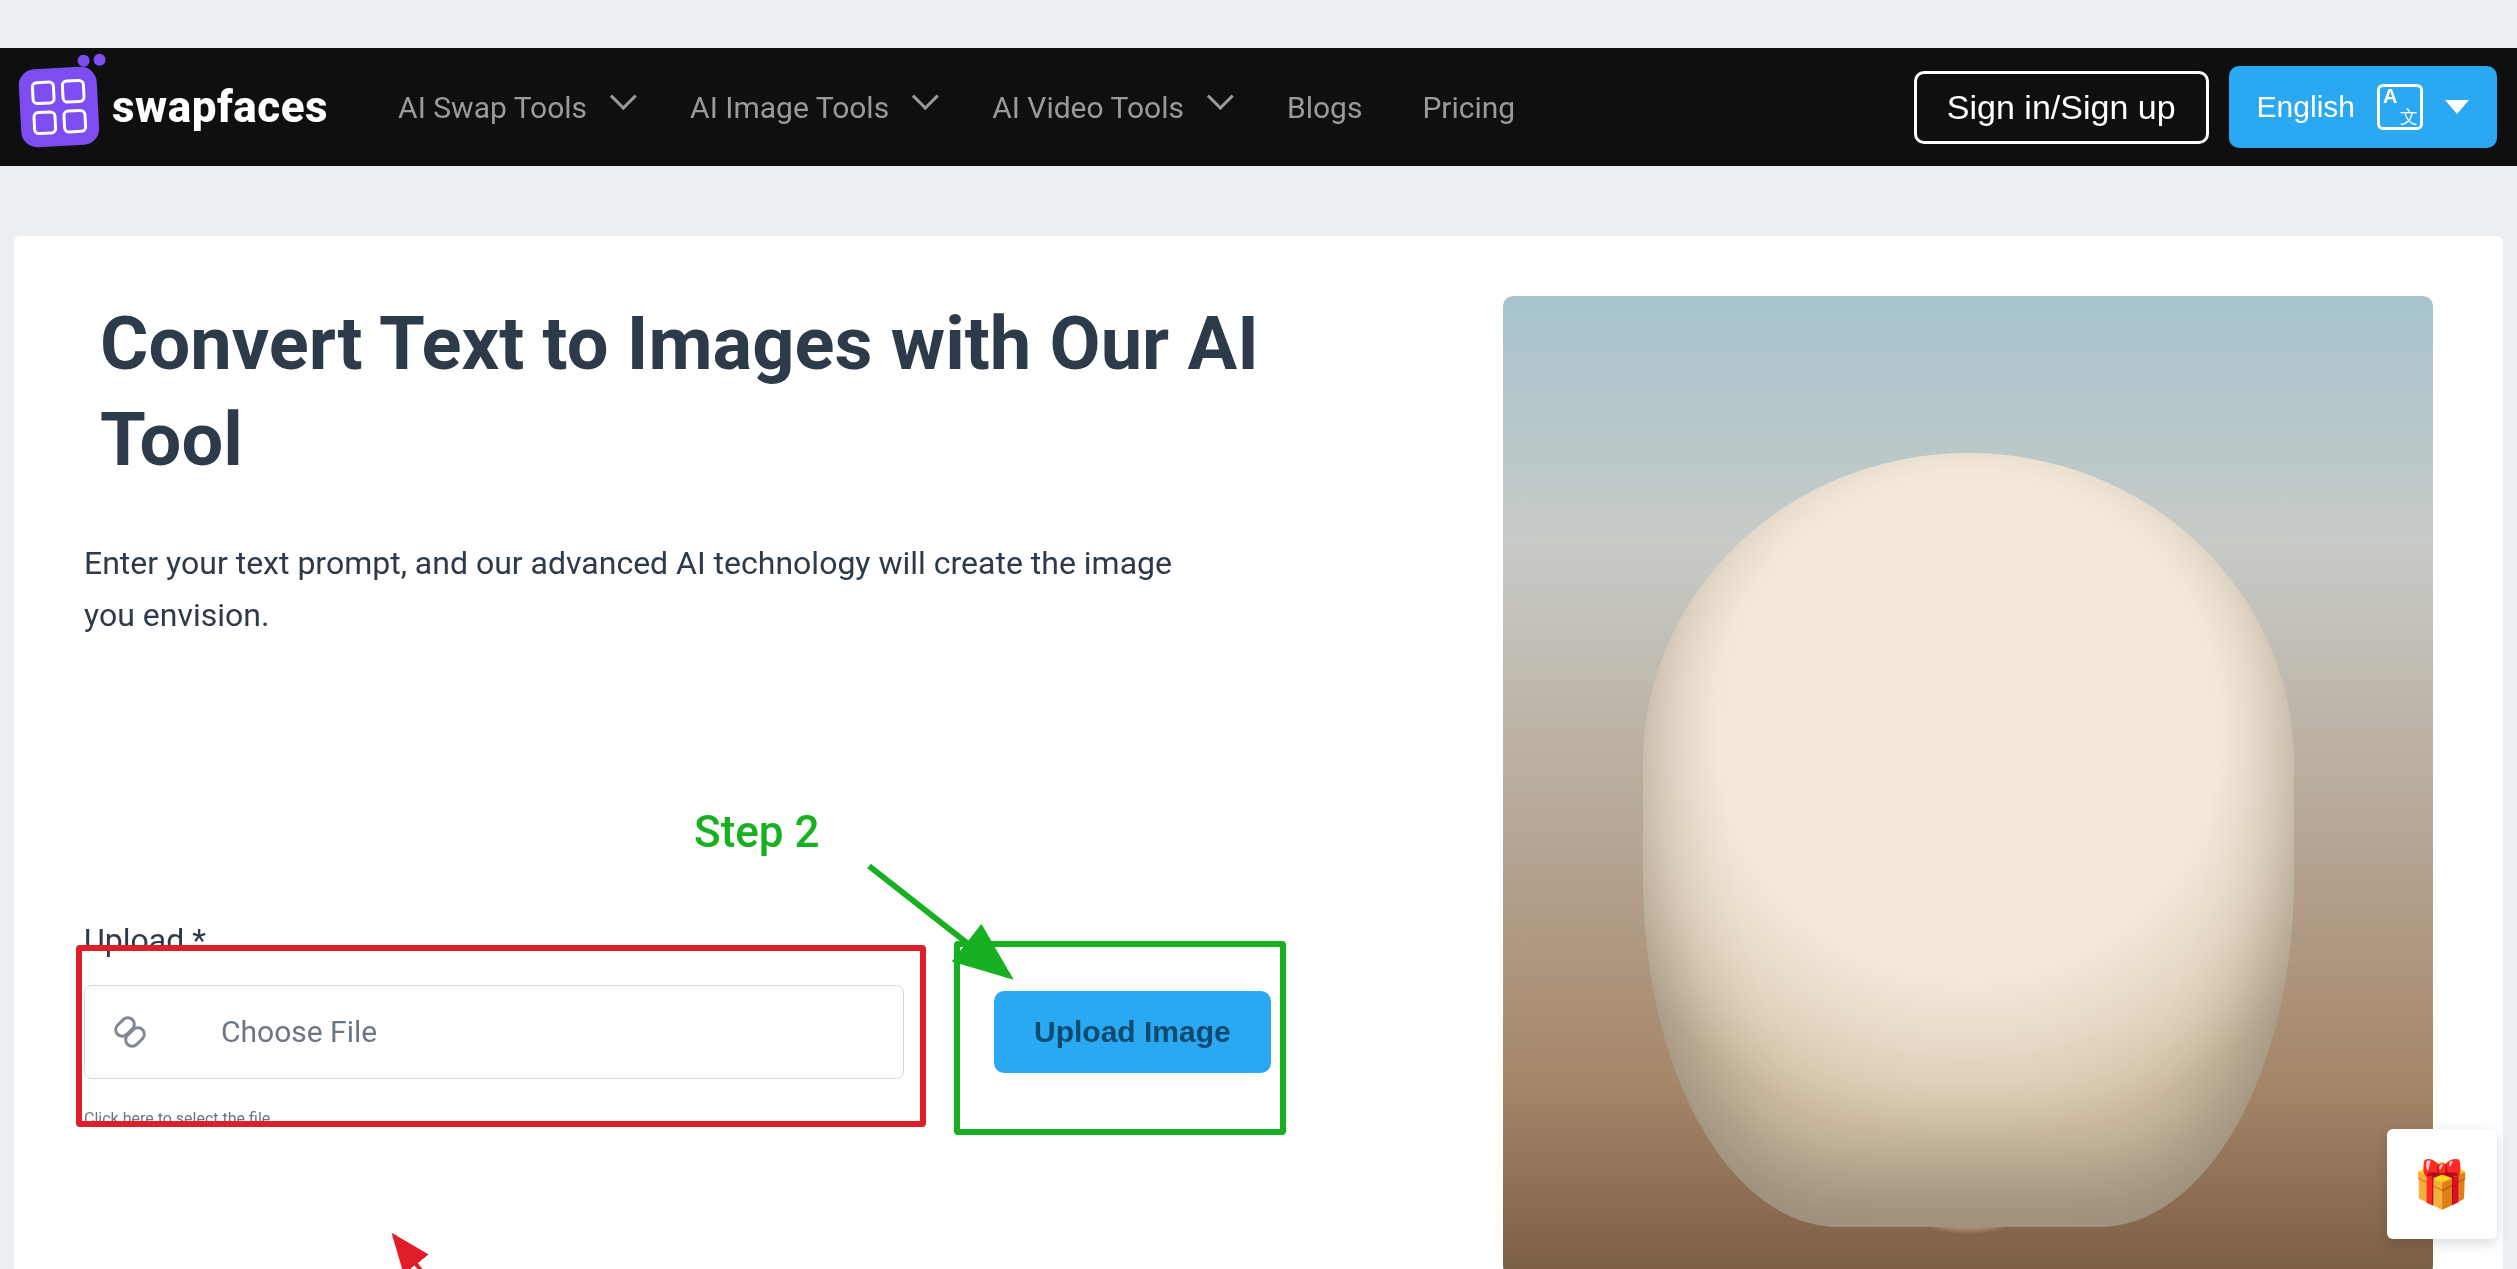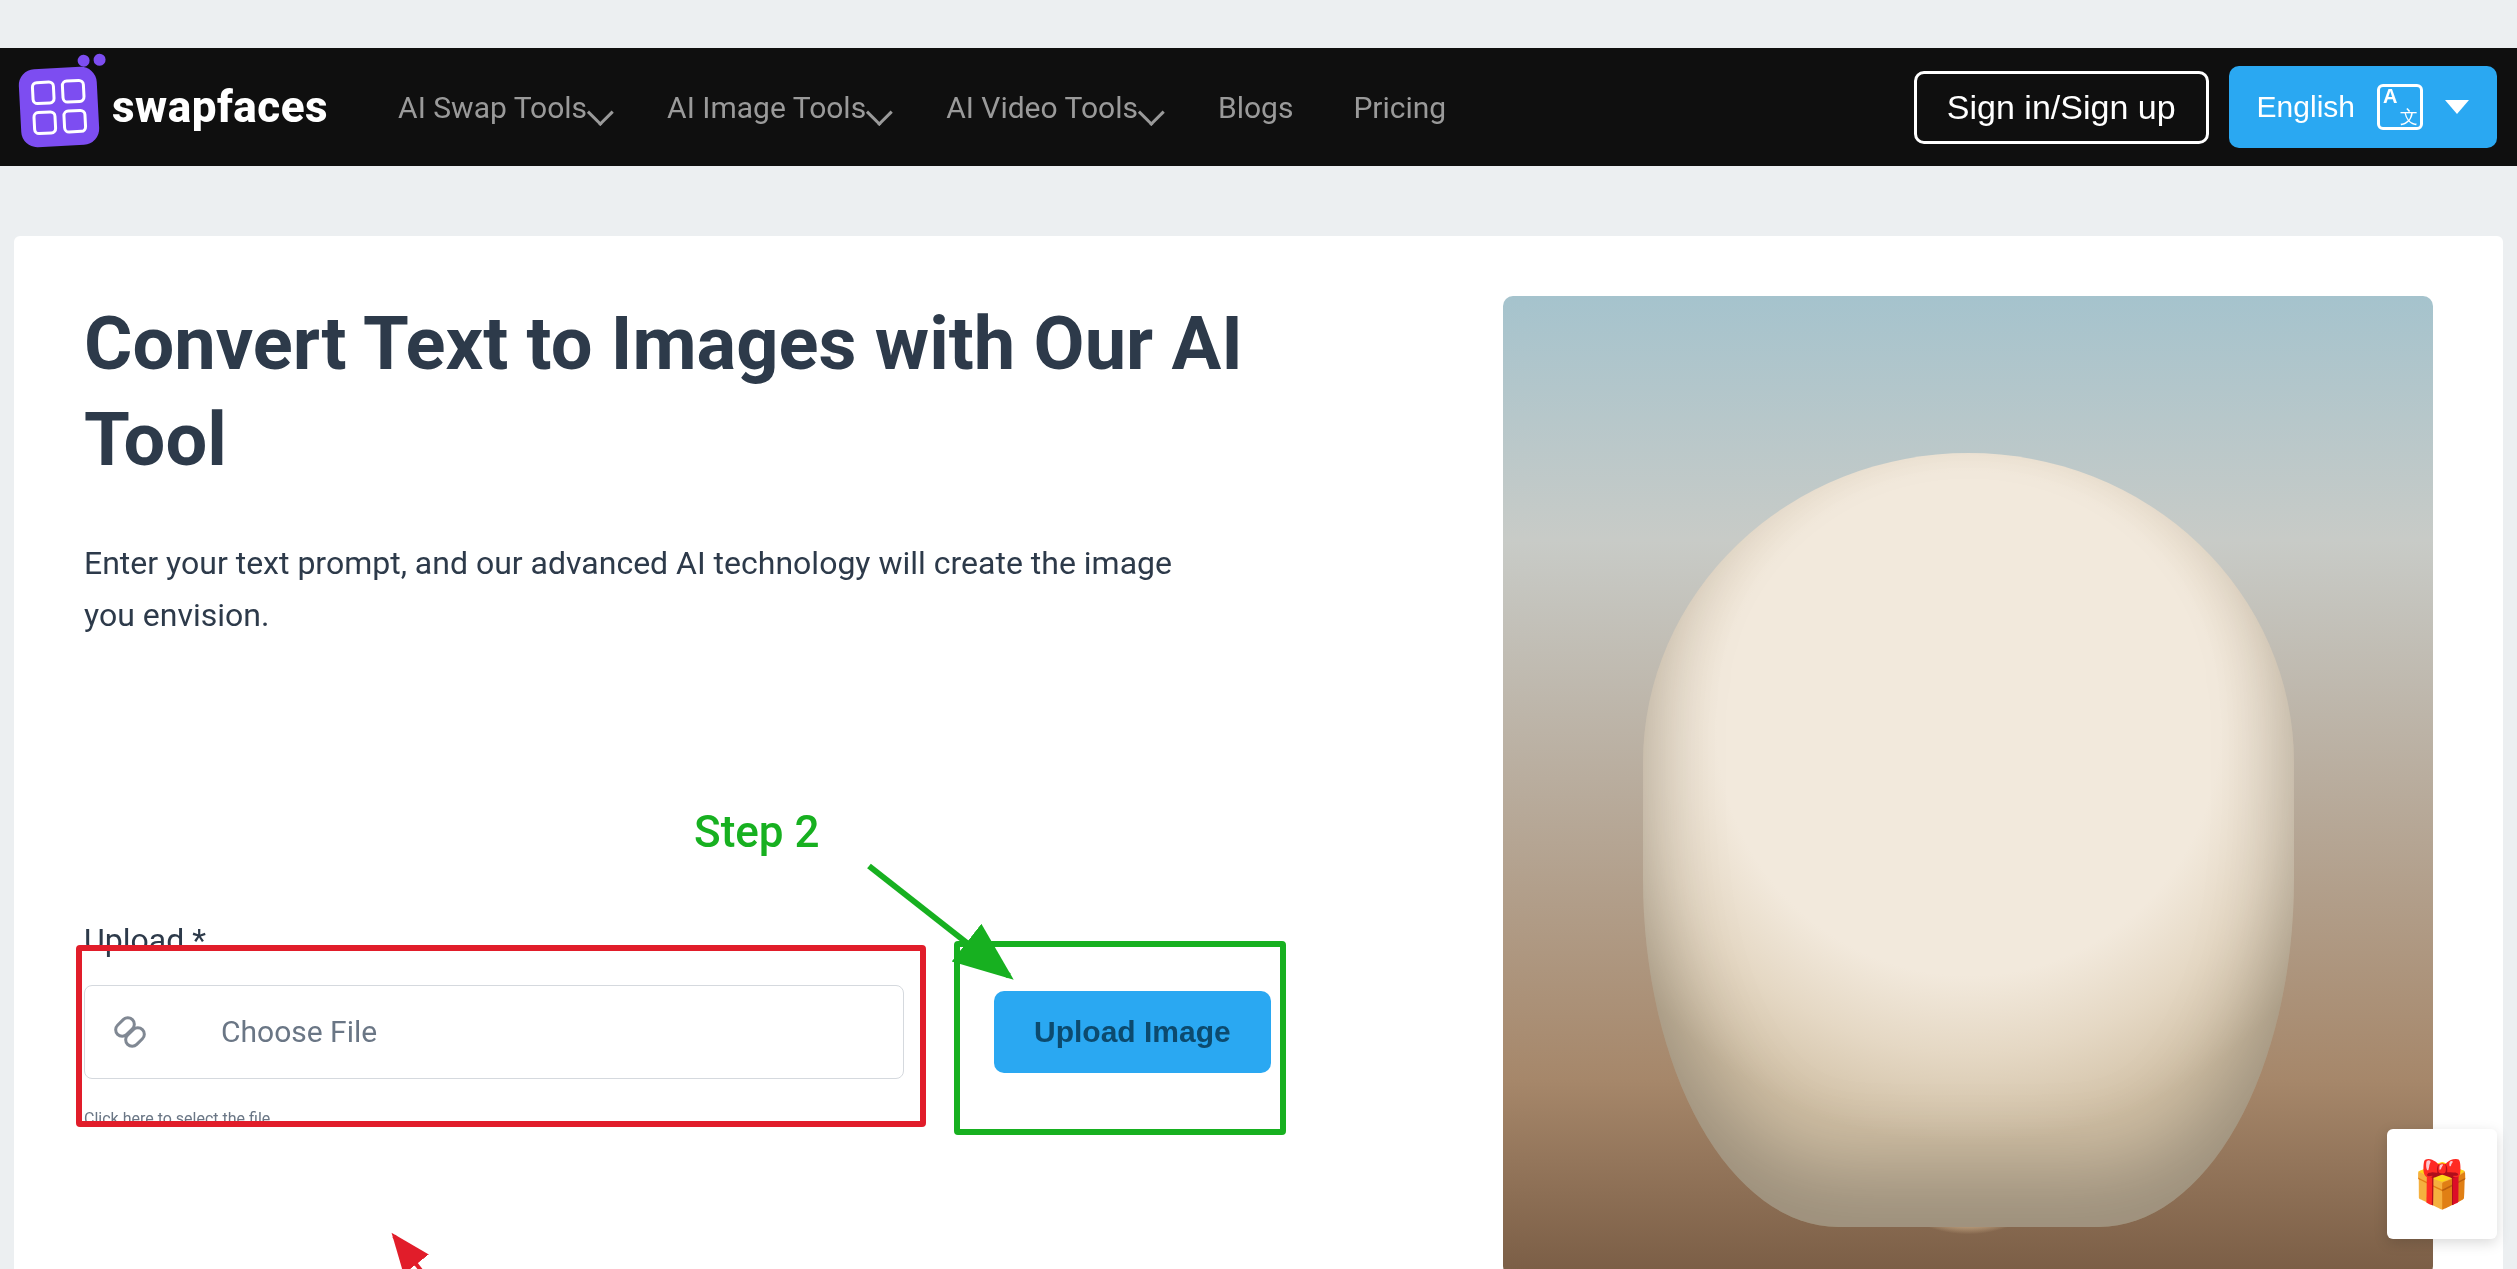--- a/index.html
+++ b/index.html
@@ -72,22 +72,22 @@
     display: flex;
     align-items: center;
     gap: 60px;
     margin-left: 70px;
   }
   .nav-item {
     color: #9a9a9a;
     font-size: 30px;
     cursor: pointer;
     display: flex;
-    align-items: flex-end;
-    gap: 1px;
+    align-items: flex-start;
+    gap: 24px;
   }
   .chevron-down {
     width: 16px;
     height: 16px;
     border-right: 3px solid #9a9a9a;
     border-bottom: 3px solid #9a9a9a;
     transform: rotate(45deg) translateY(-4px);
   }
 
   .nav-right {
@@ -161,21 +161,21 @@
 
   .left-col {
     flex: 1;
     padding: 0 70px 0 70px;
     max-width: 1280px;
   }
   .page-title {
     font-size: 74px;
     font-weight: 700;
     color: #2d3a4a;
-    margin: 0 0 50px 0;
+    margin: 0 0 50px 16px;
     line-height: 1.3;
   }
   .subtitle {
     font-size: 32px;
     color: #2d3a4a;
     line-height: 1.6;
     margin: 0 0 280px 0;
     max-width: 1100px;
   }
 

